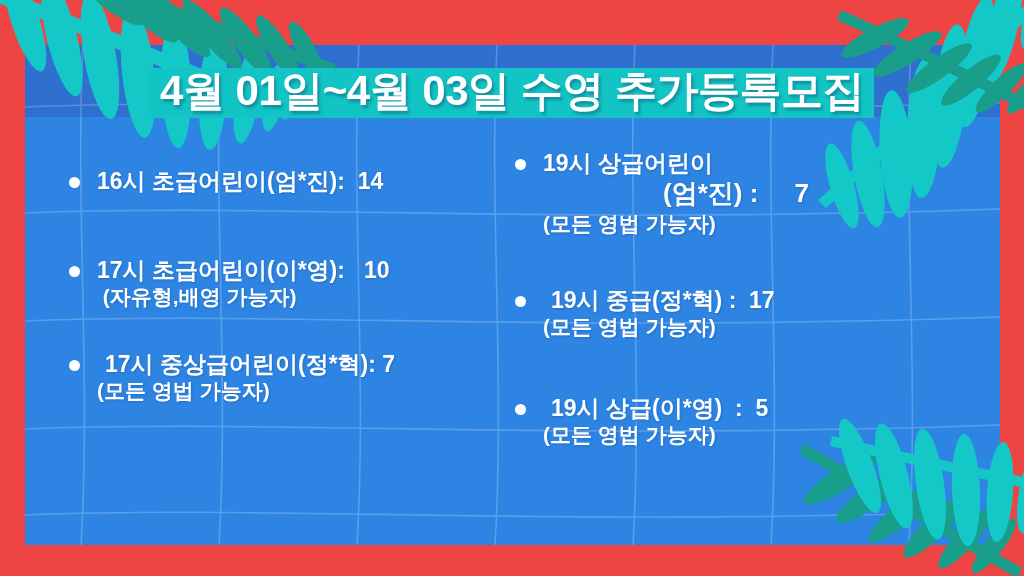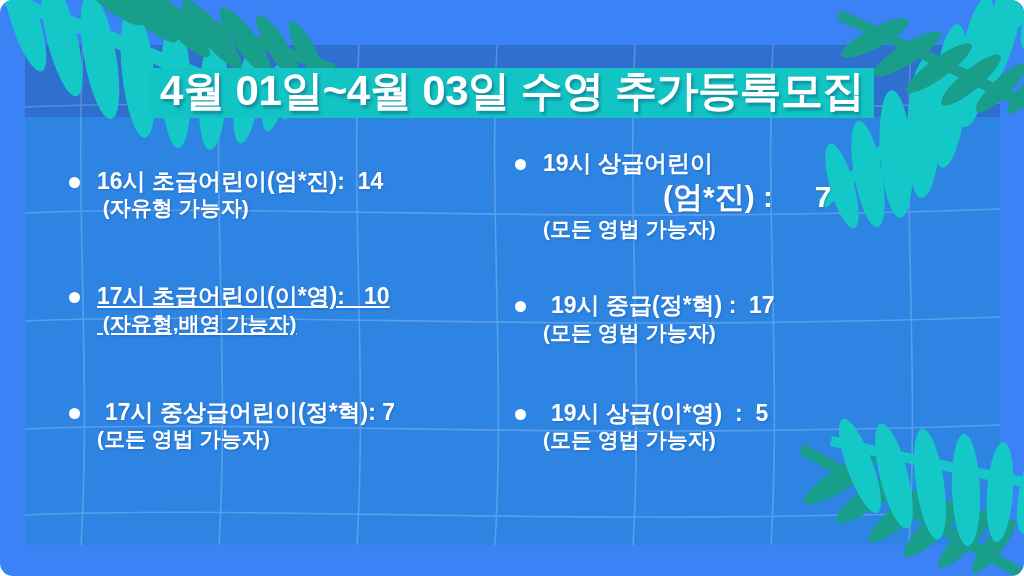--- a/index.html
+++ b/index.html
@@ -6,23 +6,22 @@
   html, body {
     margin: 0;
     padding: 0;
     background: #ffffff;
   }
   #poster {
     position: relative;
     width: 1024px;
     height: 576px;
     overflow: hidden;
-    background: #3b82f6;
+    background: #ef4444;
     font-family: "Liberation Sans", "DejaVu Sans", sans-serif;
-    border-radius: 13px;
   }
 
   
   .pool-panel {
     position: absolute;
     left: 25px;
     top: 45px;
     width: 975px;
     height: 500px;
     background: #2d84e3;
@@ -114,31 +113,31 @@
     text-shadow: 1px 1px 2px rgba(10,50,100,.25);
   }
   .line-sub {
     font-size: 21px;
     font-weight: bold;
     white-space: pre;
     line-height: 1.25;
     text-shadow: 1px 1px 2px rgba(10,50,100,.25);
   }
   .line-cont {
-    font-size: 30px;
+    font-size: 26px;
     font-weight: bold;
     white-space: pre;
     line-height: 1.3;
     text-shadow: 1px 1px 2px rgba(10,50,100,.25);
   }
 
   
   .e-l1 { margin-top: 10px;  margin-bottom: 62px; }
   .e-l1 .bullet { left: -28px; }
-  .e-l2 { margin-bottom: 62px; text-decoration: underline; }
+  .e-l2 { margin-bottom: 40px; }
   .e-l3 { margin-bottom: 0; }
   .e-l3 .line-main { padding-left: 8px; }
 
   .e-r1 { margin-top: 0px;  margin-bottom: 50px; }
   .e-r1 .line-cont { padding-left: 120px; }
   .e-r2 { margin-bottom: 54px; }
   .e-r2 .line-main { padding-left: 8px; }
   .e-r3 { margin-bottom: 6px; }
   .e-r3 .line-main { padding-left: 8px; }
 </style>
@@ -254,21 +253,20 @@
     </span>
   </div>
 
   <div class="columns">
 
     <div class="col col-left">
 
       <div class="entry e-l1">
         <span class="bullet"></span>
         <div class="line-main">16시 초급어린이(엄*진):  14</div>
-        <div class="line-sub"> (자유형 가능자)</div>
       </div>
 
       <div class="entry e-l2">
         <span class="bullet"></span>
         <div class="line-main">17시 초급어린이(이*영):   10</div>
         <div class="line-sub"> (자유형,배영 가능자)</div>
       </div>
 
       <div class="entry e-l3">
         <span class="bullet"></span>

